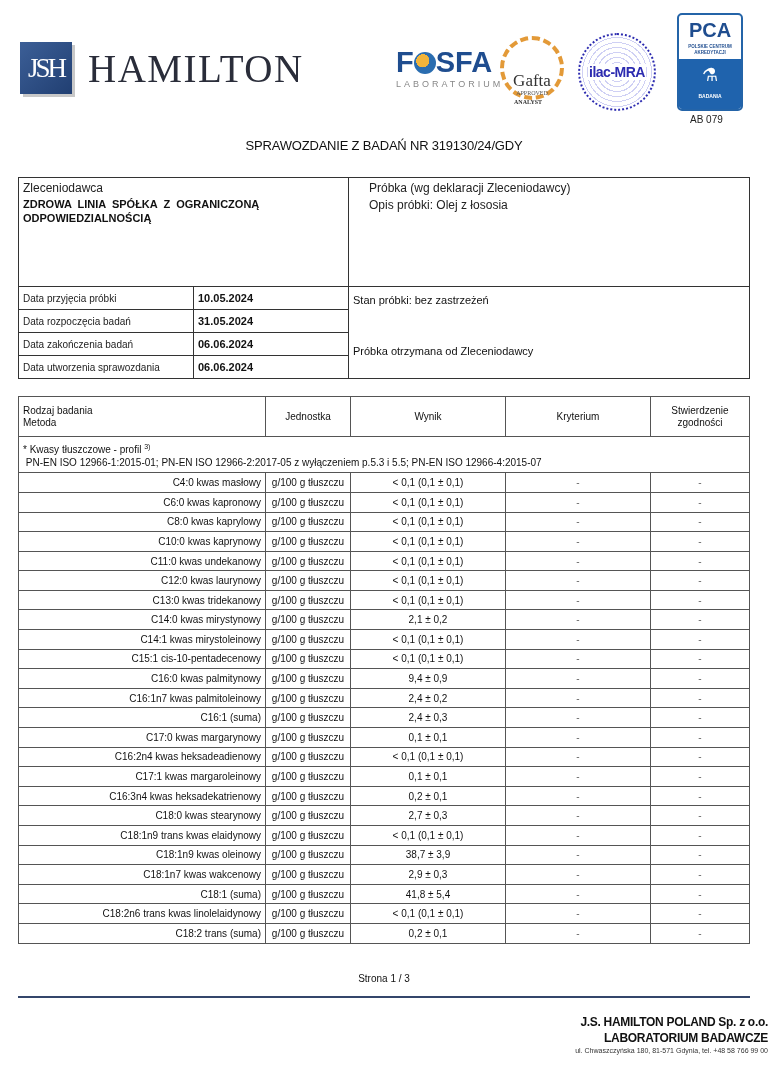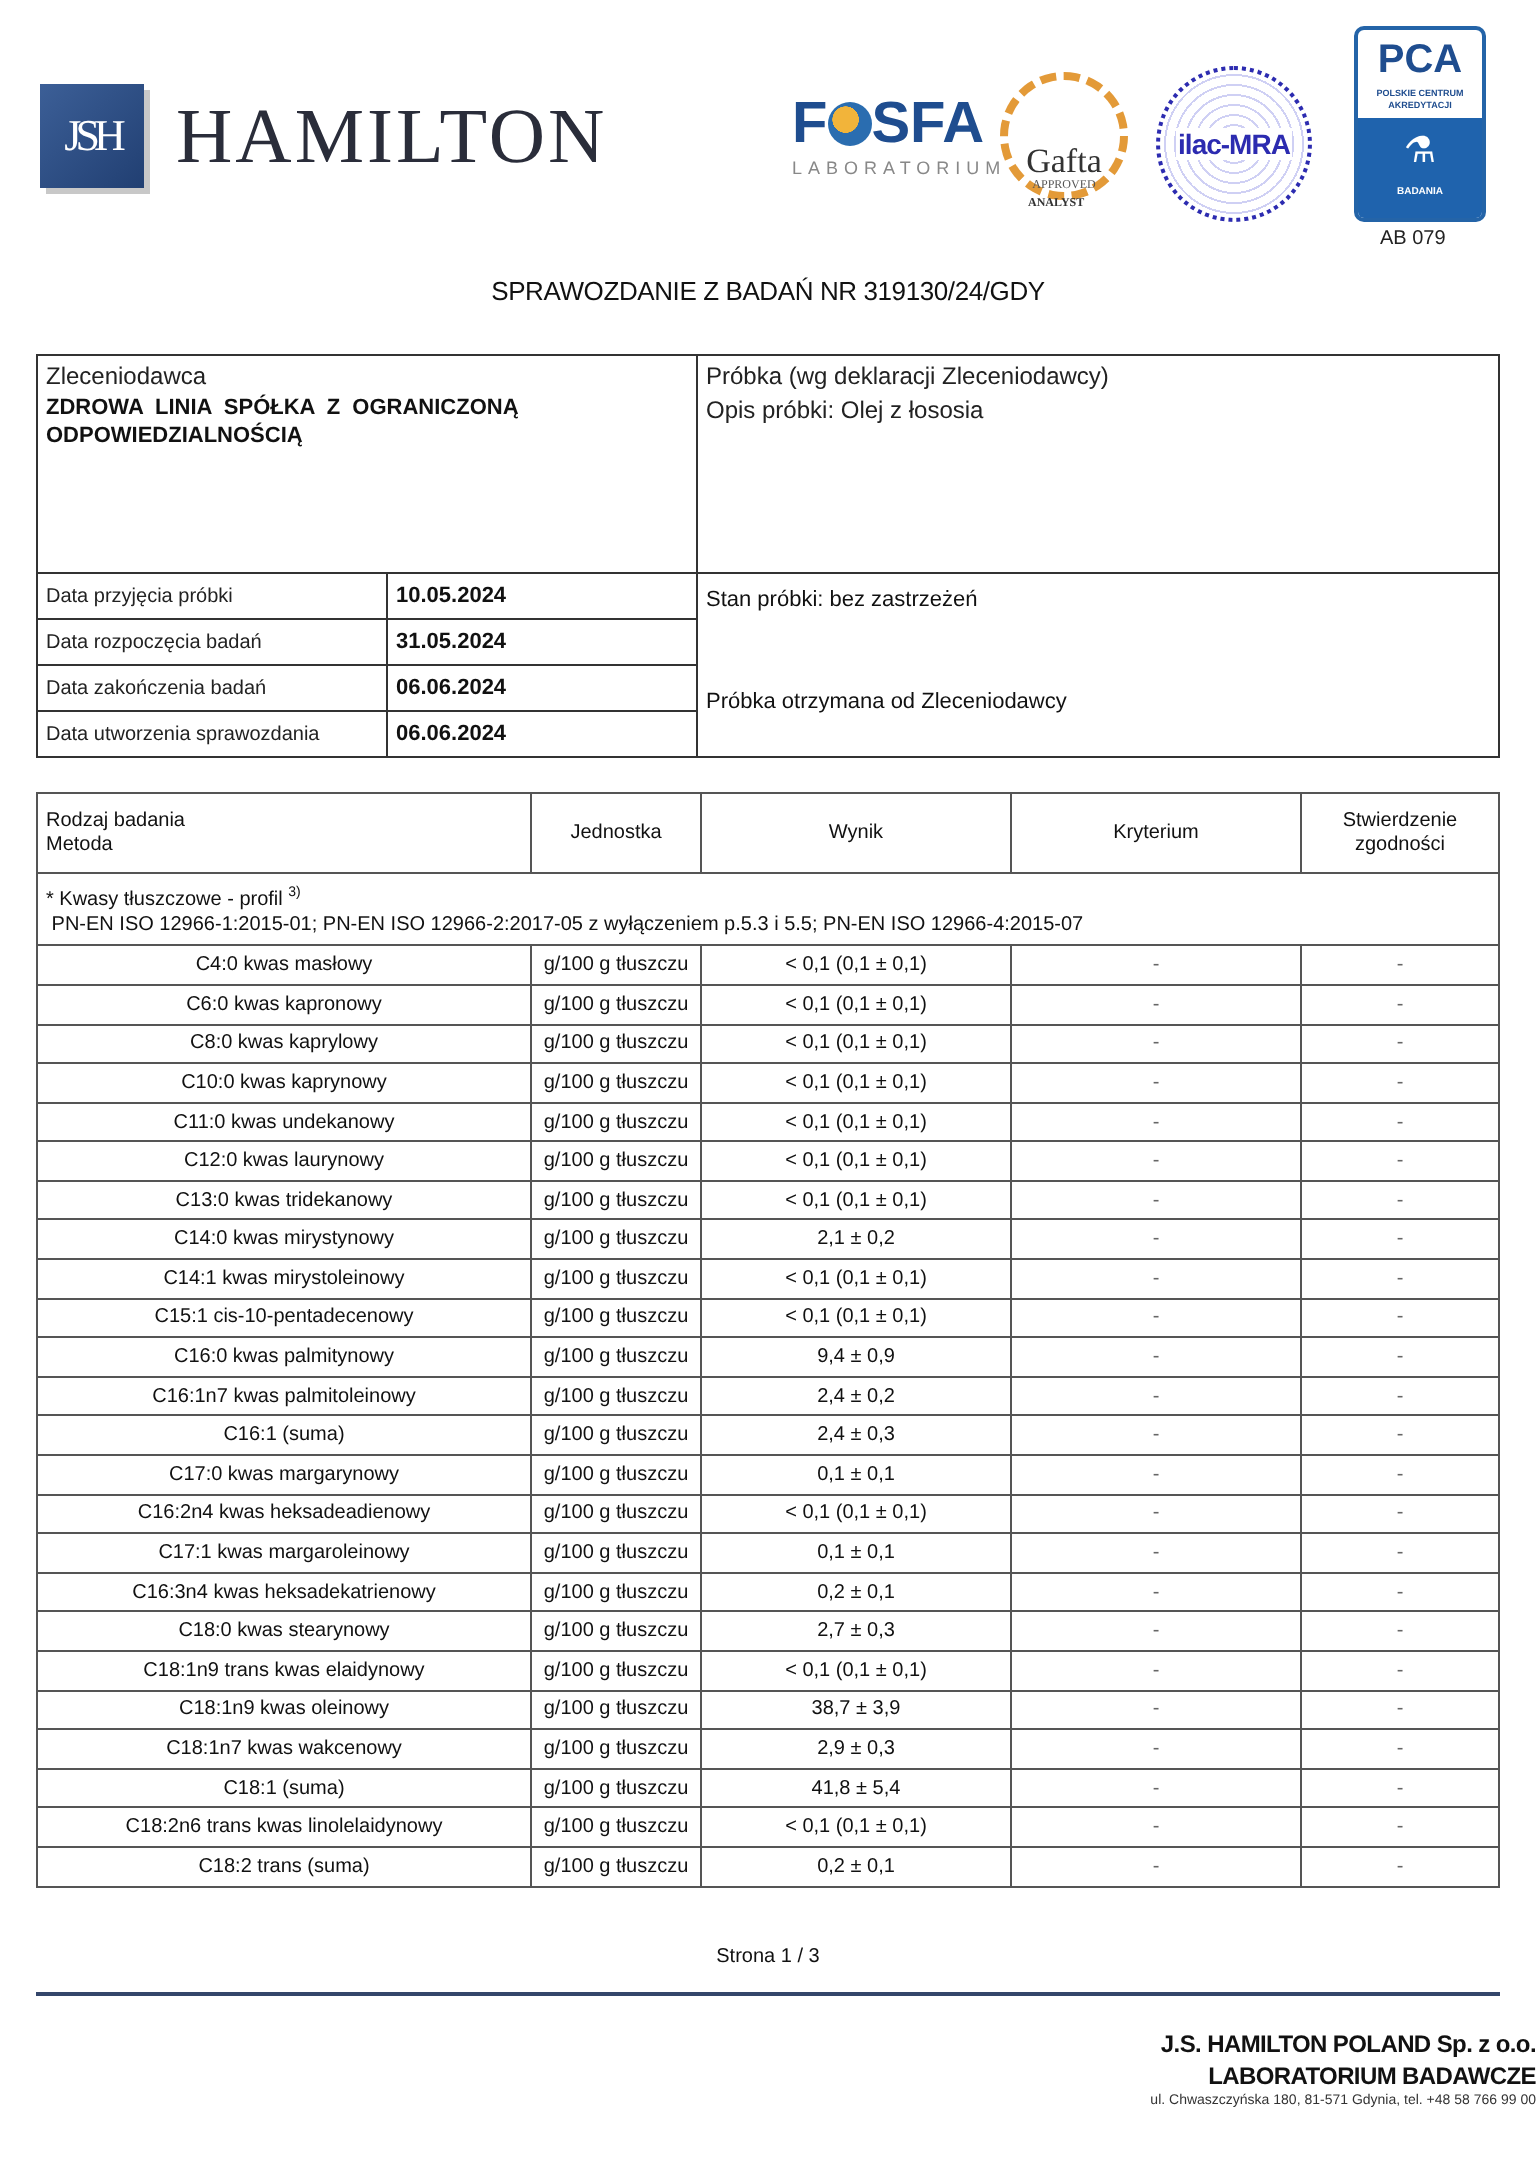--- a/index.html
+++ b/index.html
@@ -5,21 +5,21 @@
   * { box-sizing: border-box; margin: 0; padding: 0; }
   body {
     width: 768px; height: 1086px; background: #ffffff; position: relative;
     font-family: "Liberation Sans", sans-serif; color: #111; overflow: hidden;
   }
   .header { position: absolute; left: 0; top: 0; width: 768px; height: 130px; }
   .jsh-box {
     position: absolute; left: 20px; top: 42px; width: 52px; height: 52px;
     background: linear-gradient(135deg, #3c5f97, #213f72);
     box-shadow: 3px 3px 0 #c8c8c8;
-    color: #fff; font-family: "Liberation Serif", serif; font-size: 22px;
+    color: #fff; font-family: "Liberation Serif", serif; font-size: 27px;
     display: flex; align-items: center; justify-content: center; letter-spacing: -3px;
   }
   .hamilton-text {
     position: absolute; left: 88px; top: 46px;
     font-family: "Liberation Serif", serif; font-size: 39px; letter-spacing: 1.5px; color: #2a2d3a;
   }
   .fosfa { position: absolute; left: 396px; top: 47px; width: 110px; }
   .fosfa-main { font-family: "Liberation Sans", sans-serif; font-weight: bold; font-size: 29px; color: #1f4d8f; letter-spacing: 0px; line-height: 30px; }
   .fosfa-o { display: inline-block; width: 22px; height: 22px; border-radius: 50%; background: radial-gradient(circle at 40% 40%, #f2b43a 0 35%, #2a6db0 36%); vertical-align: -2px; }
   .fosfa-sub { font-size: 9px; letter-spacing: 3px; color: #888; margin-top: 2px; }
@@ -36,40 +36,40 @@
   .pca-flask { font-size: 18px; margin-top: 6px; line-height: 20px; }
   .pca-bad { font-size: 5px; font-weight: bold; margin-top: 8px; }
   .pca-ab { position: absolute; left: 690px; top: 114px; font-size: 10px; color: #222; }
 
   .title { position: absolute; left: 0; width: 768px; top: 138px; text-align: center; font-size: 13px; letter-spacing: -0.2px; }
 
   table { border-collapse: collapse; }
   .info { position: absolute; left: 18px; top: 177px; width: 732px; font-size: 11px; }
   .info td { border: 1.2px solid #333; vertical-align: top; }
   .client-cell { height: 109px; padding: 3px 4px; }
-  .sample-cell { padding: 3px 4px; }
+  .sample-cell { padding: 3px 20px; }
   .lbl { font-size: 12px; color: #222; }
   .client-name { font-weight: bold; font-size: 11px; line-height: 14px; margin-top: 2px; word-spacing: 3px; }
   .date-label { width: 175px; height: 23px; padding: 0 4px; vertical-align: middle !important; font-size: 10px; color: #222; }
   .date-val { width: 155px; padding: 0 4px; vertical-align: middle !important; font-weight: bold; font-size: 11px; }
   .status-cell { padding: 6px 4px; font-size: 11px; position: relative; }
   .status-1 { position: absolute; top: 7px; left: 4px; }
   .status-2 { position: absolute; top: 58px; left: 4px; }
 
   .results { position: absolute; left: 18px; top: 396px; width: 732px; font-size: 10px; }
   .results td, .results th { border: 1px solid #555; }
   .results th { font-weight: normal; font-size: 10px; height: 40px; padding: 2px 4px; vertical-align: middle; }
   .th-left { text-align: left; width: 247px; line-height: 12px; }
   .th-unit { width: 85px; }
   .th-res { width: 155px; }
   .th-crit { width: 145px; }
   .th-conf { line-height: 12px; }
   .section td { padding: 3px 4px; height: 36px; font-size: 10px; line-height: 13px; vertical-align: top; }
   .results tr.row td { height: 19.6px; padding: 0 4px; vertical-align: middle; }
-  .c-name { text-align: center; }
+  .c-name { text-align: right; }
   .c-unit, .c-res, .c-crit, .c-conf { text-align: center; }
   .c-crit, .c-conf { color: #666; }
   sup { font-size: 7px; }
 
   .page-num { position: absolute; left: 0; width: 768px; top: 973px; text-align: center; font-size: 10px; }
   .footer-line { position: absolute; left: 18px; top: 996px; width: 732px; height: 2px; background: #34466b; }
   .footer { position: absolute; left: 0; width: 768px; top: 1014px; text-align: right; }
   .f1 { font-size: 12px; font-weight: bold; letter-spacing: -0.3px; line-height: 16px; }
   .f2 { font-size: 12px; font-weight: bold; letter-spacing: -0.3px; line-height: 16px; }
   .f3 { font-size: 7px; color: #333; margin-top: 1px; }

